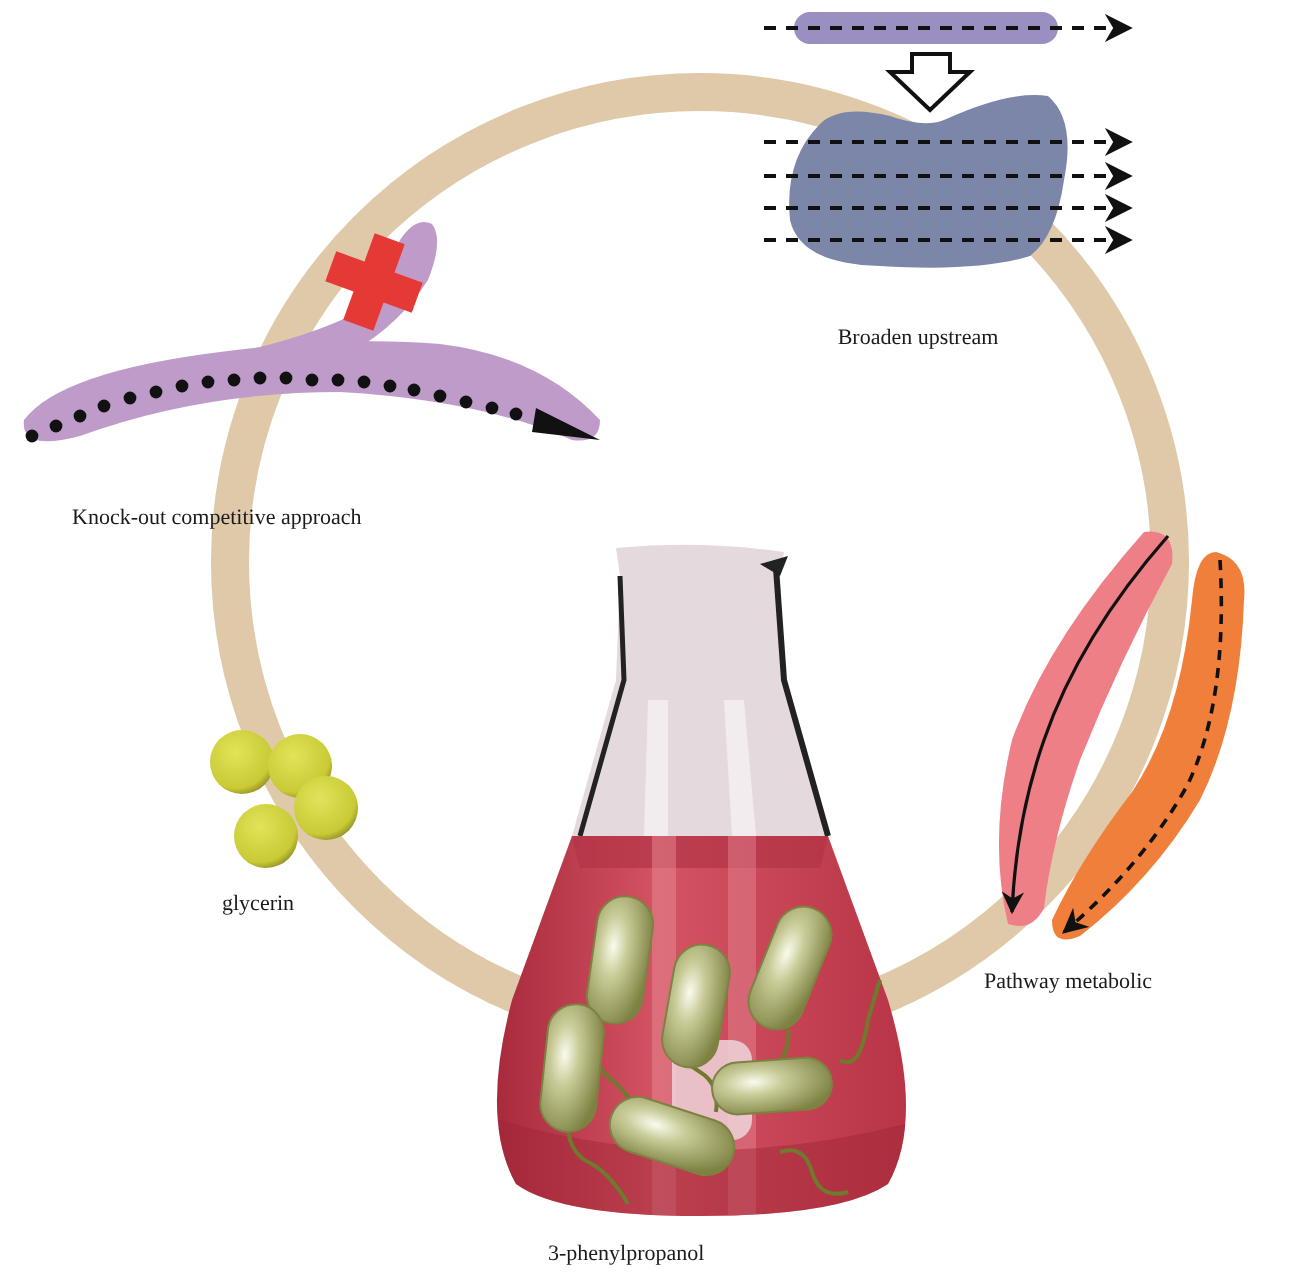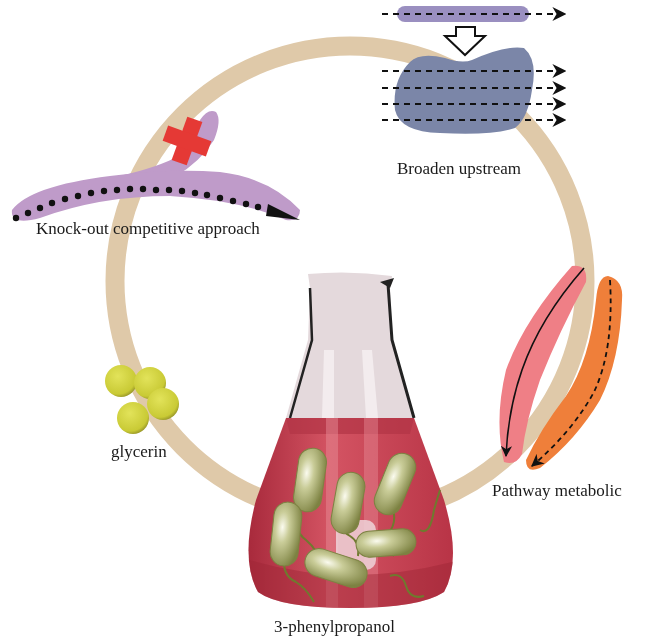--- a/index.html
+++ b/index.html
@@ -1,27 +1,27 @@
 <!DOCTYPE html>
 <html><head>
   <meta charset="utf-8">
   <style>
     html, body { margin: 0; padding: 0; background: #ffffff; }
     body { width: 650px; height: 642px; position: relative; overflow: hidden; }
     #stage { position: absolute; left: 0; top: 0; width: 650px; height: 642px; }
     .lbl {
       position: absolute;
       font-family: "Liberation Serif", "DejaVu Serif", serif;
-      font-size: 17px;
+      font-size: 11px;
       color: #1a1a1a;
       line-height: 18px;
       white-space: nowrap;
     }
     #lbl-broaden { left: 394px; top: 160px; text-align: center; width: 130px; }
-    #lbl-knockout { left: 36px; top: 220px; }
+    #lbl-knockout { left: 36px; top: 250px; }
     #lbl-screening { left: 492px; top: 482px; }
     #lbl-glycerin { left: 111px; top: 443px; text-align: right; }
     #lbl-product { left: 274px; top: 618px; }
   </style>
 </head>
 <body>
 
 <svg id="stage" viewBox="0 0 650 642" xmlns="http://www.w3.org/2000/svg">
   <defs>
     <marker id="arrowhead" viewBox="0 0 10 10" refX="9" refY="5" markerWidth="7" markerHeight="7" orient="auto-start-reverse">

